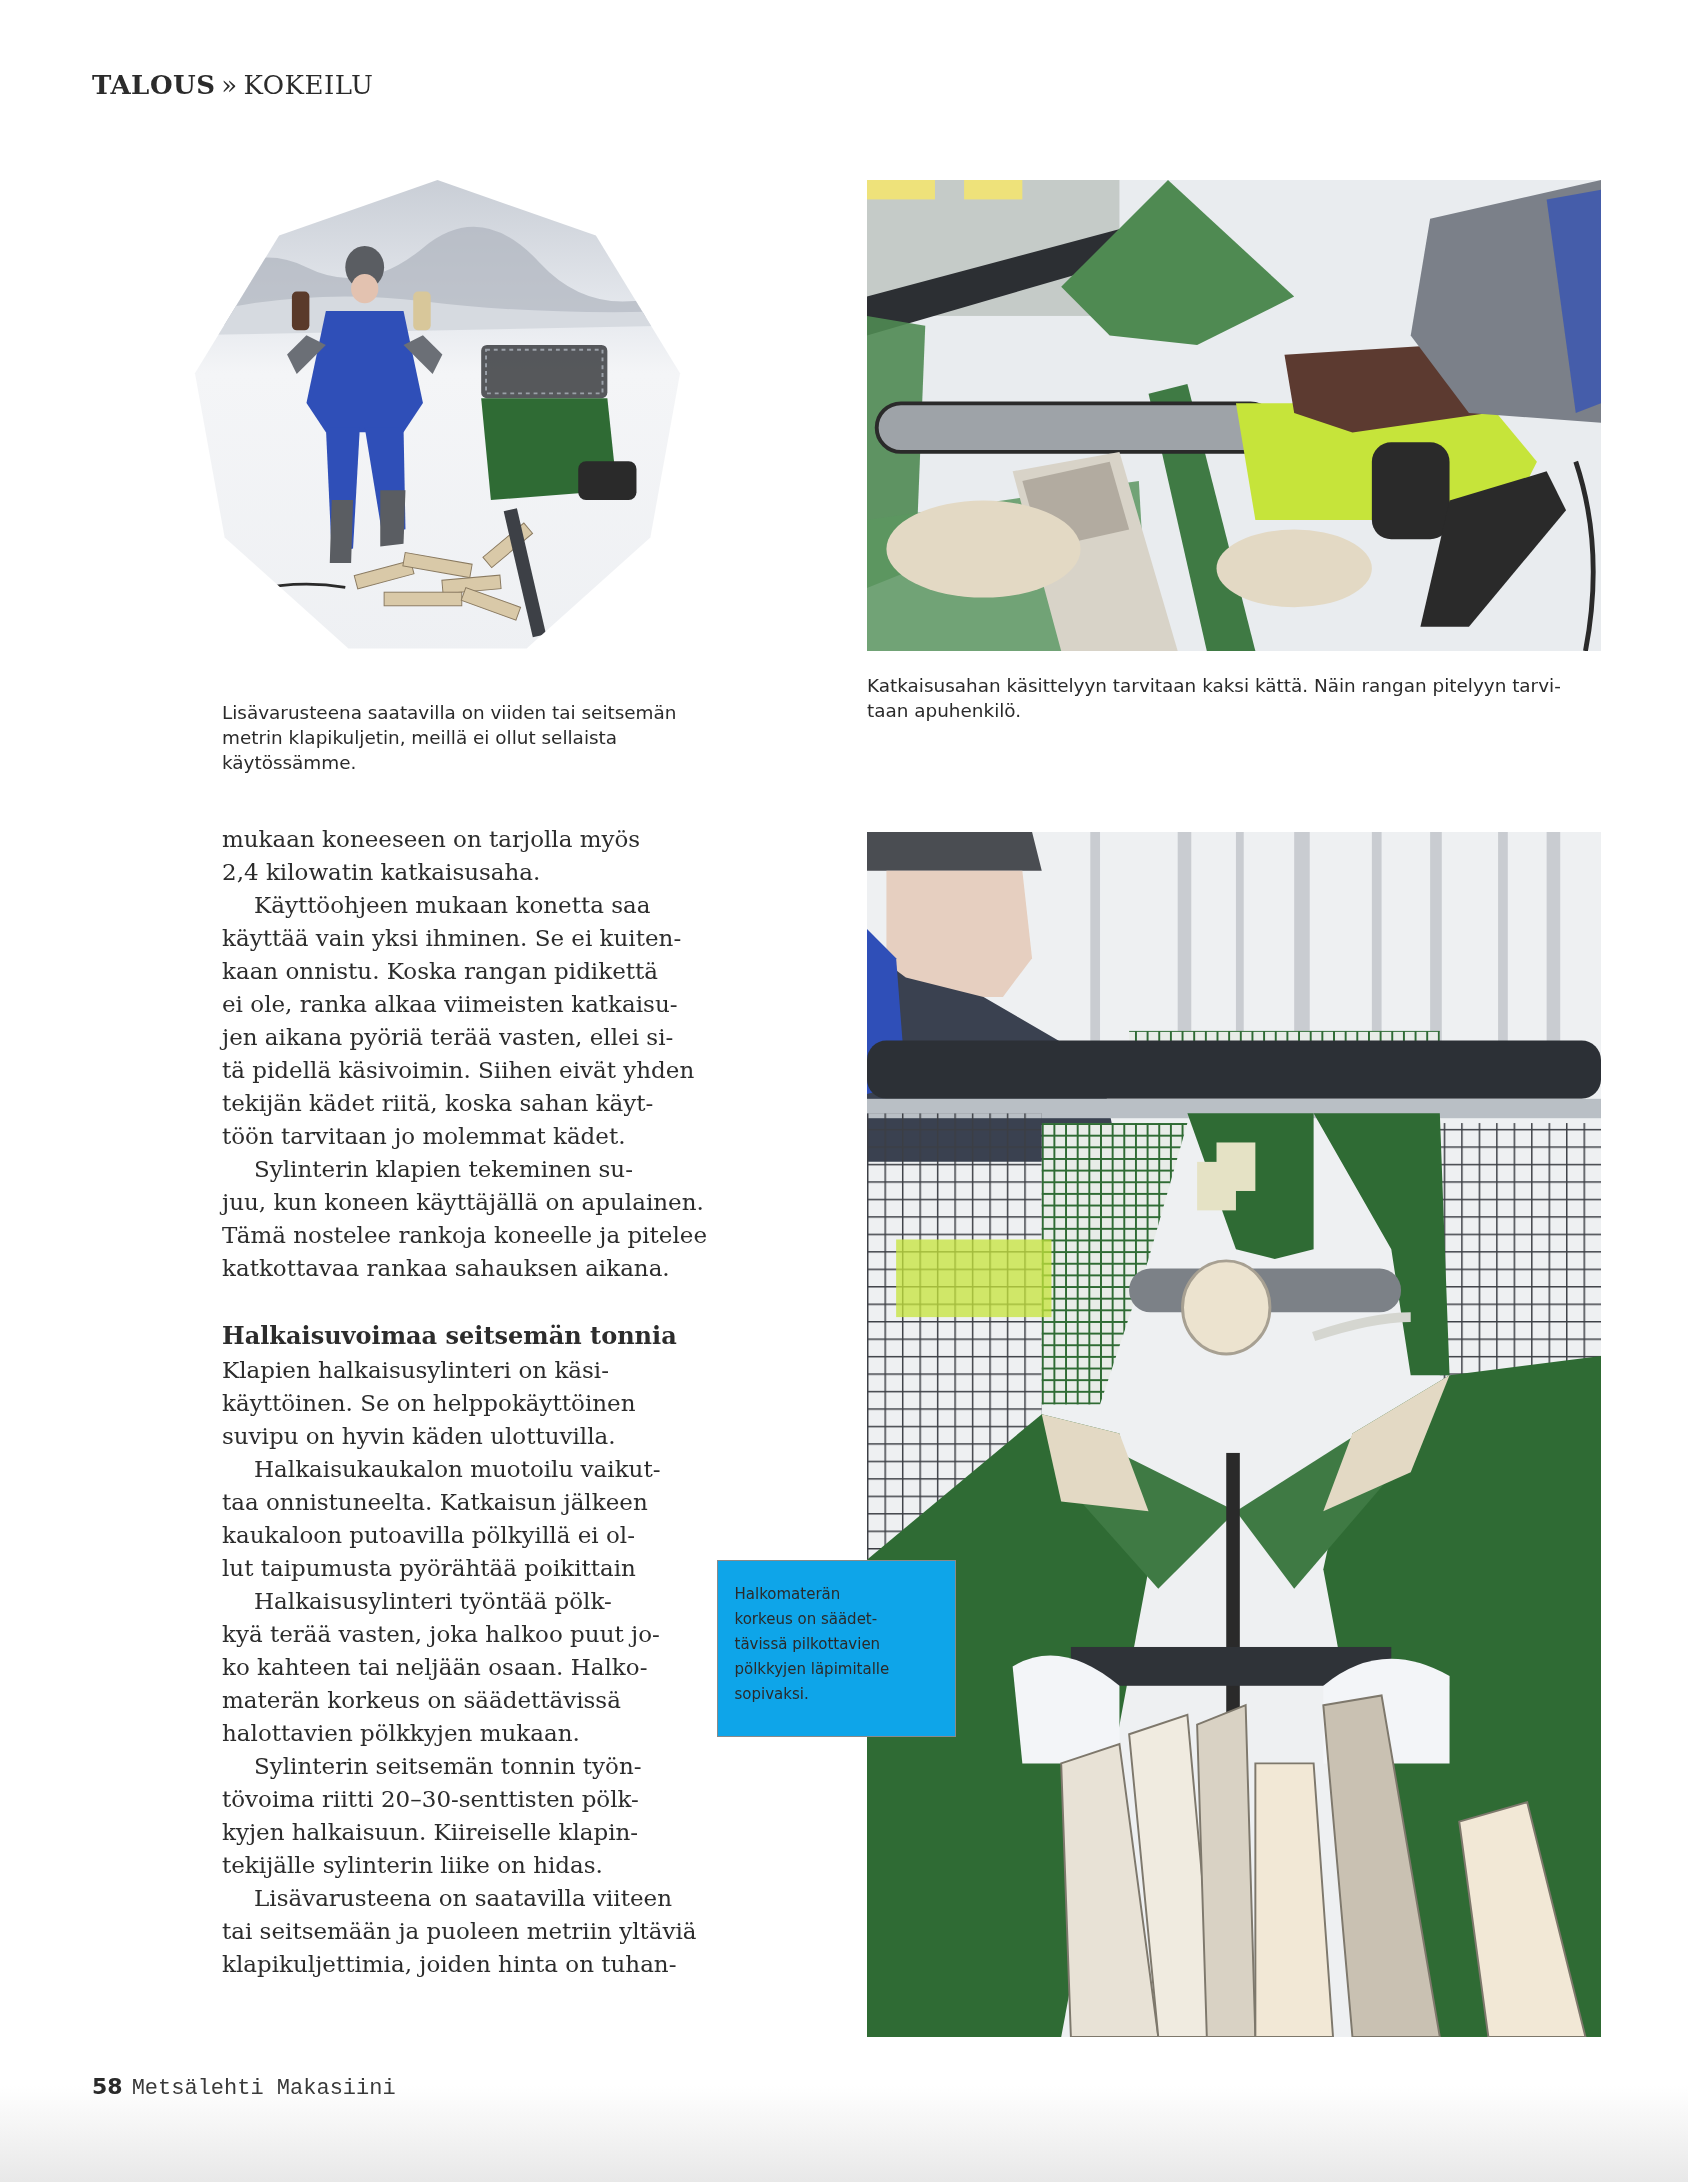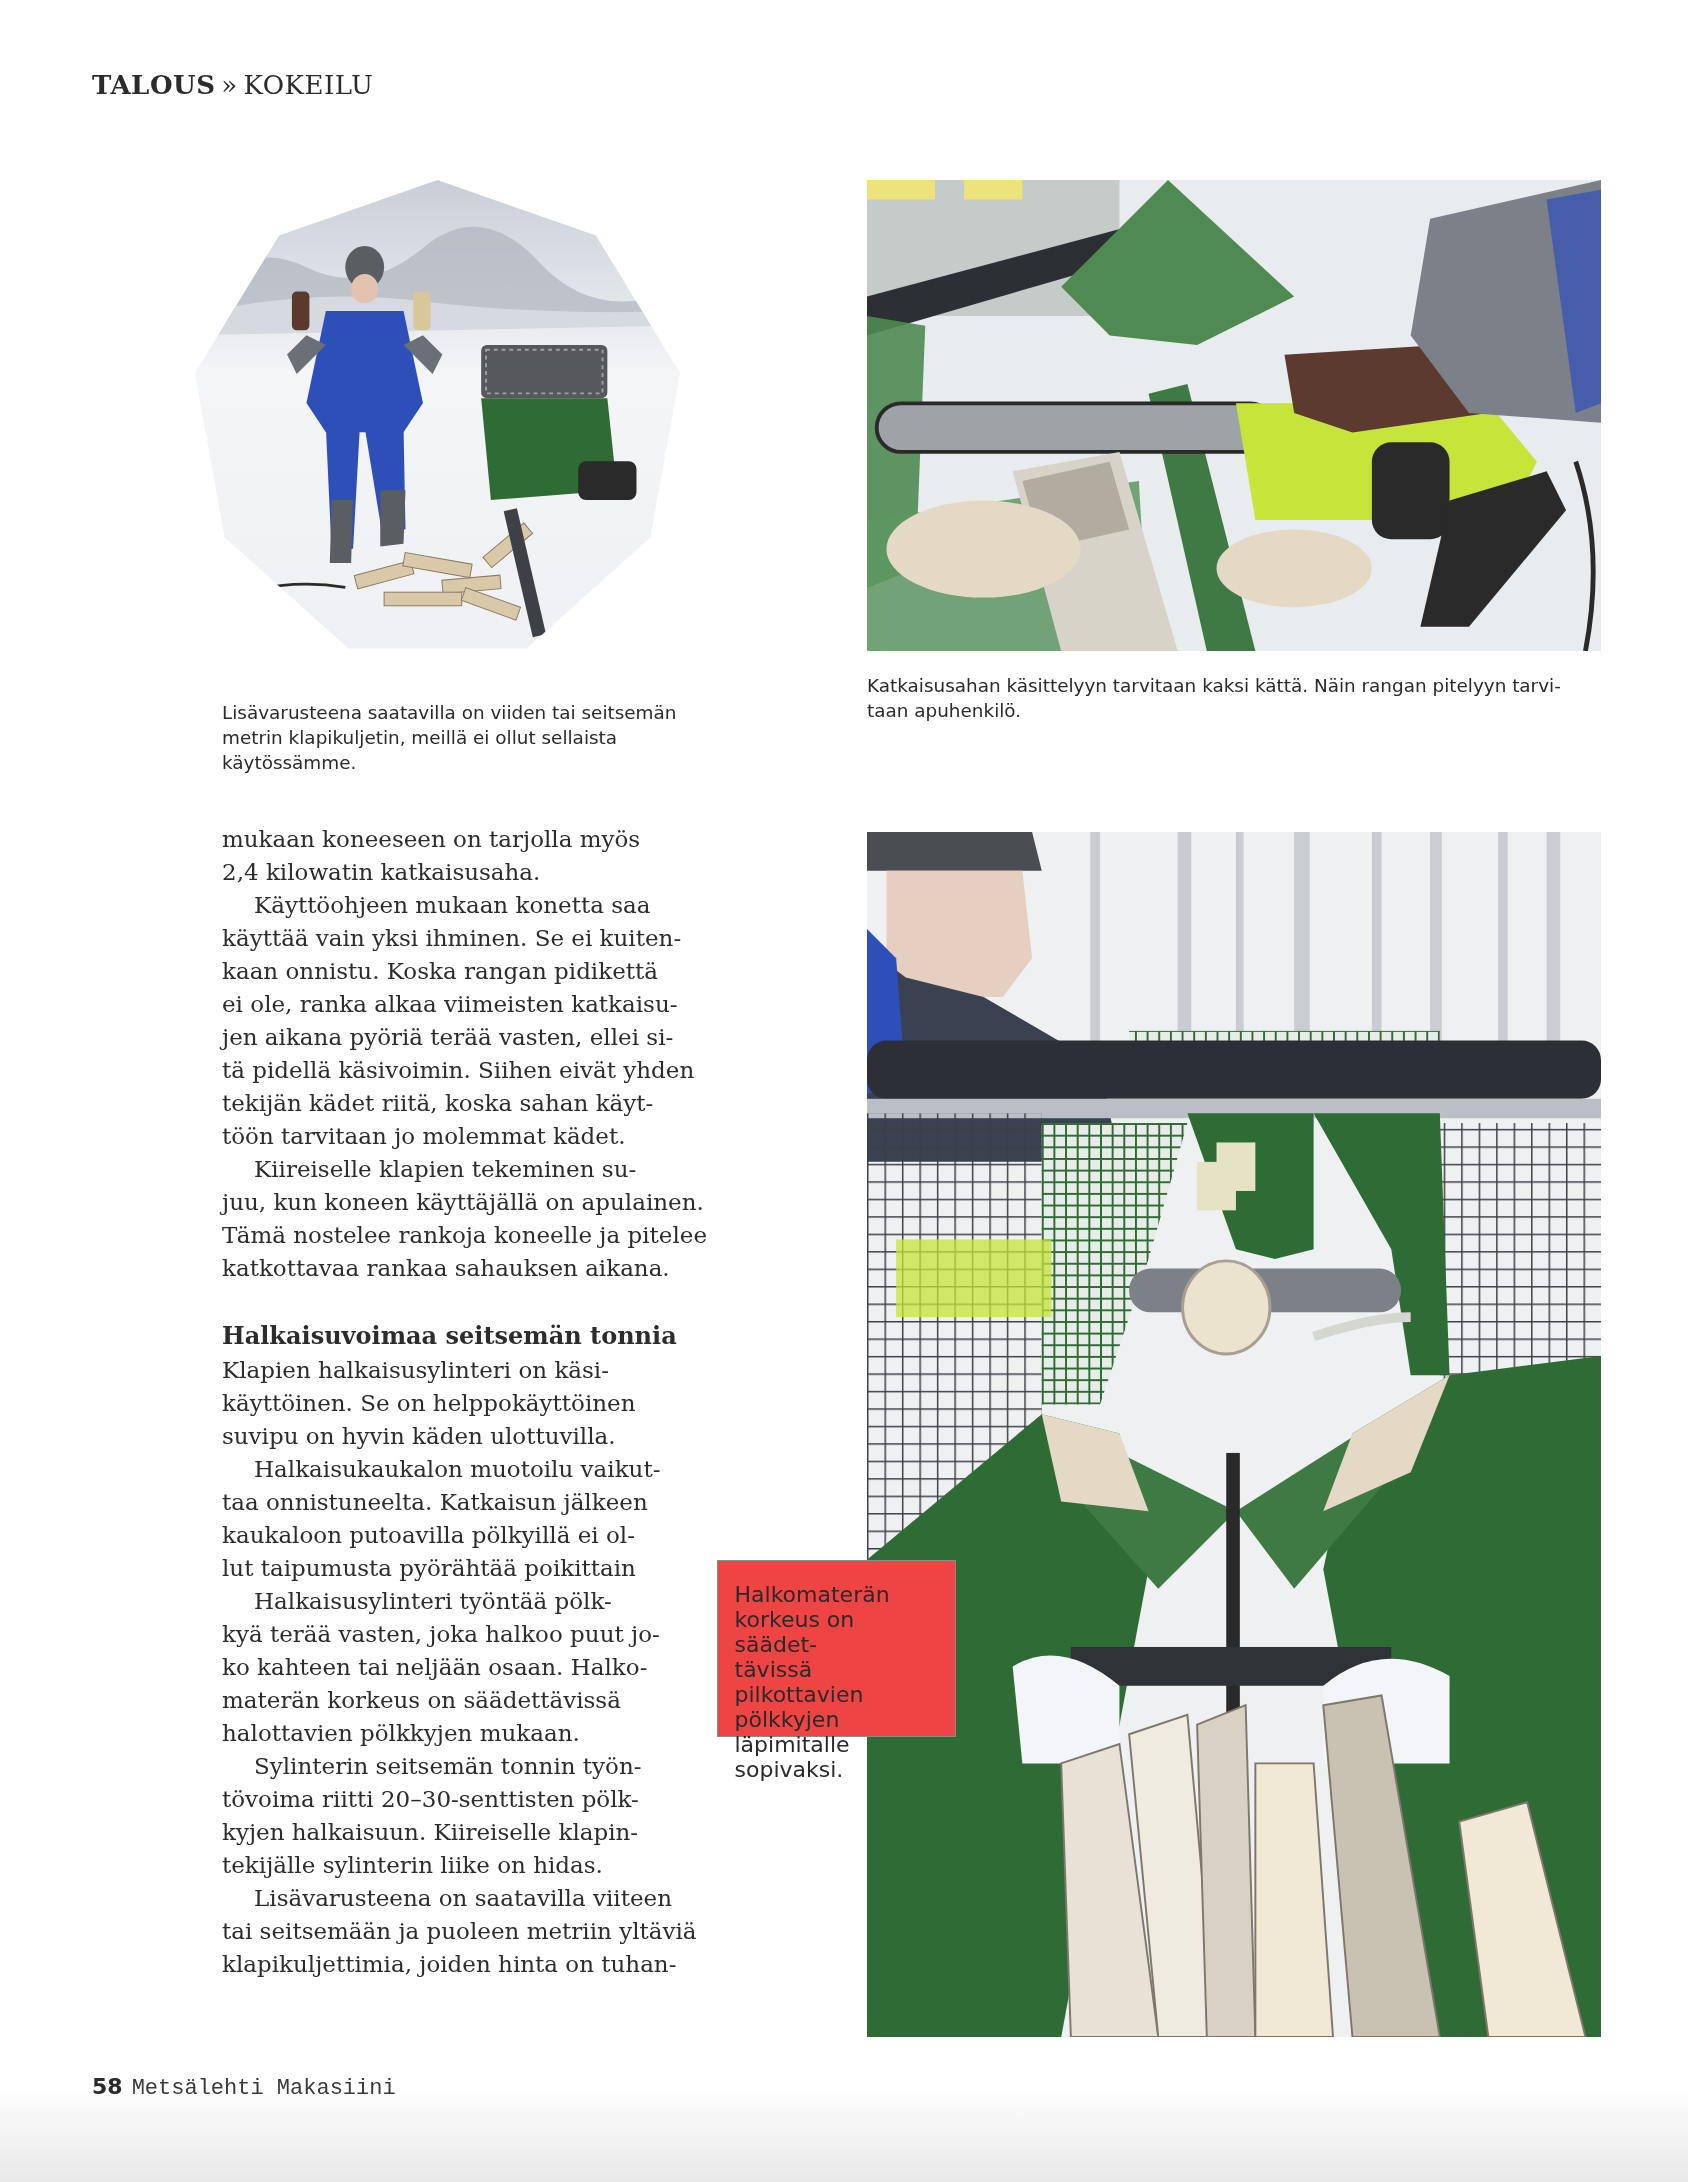--- a/index.html
+++ b/index.html
@@ -35,24 +35,24 @@
     .caption {
       position: absolute;
       font-family: "DejaVu Sans", sans-serif;
       font-size: 18.4px; line-height: 25px; color: #2a2a2a;
     }
     .caption-1 { left: 222px; top: 700px; width: 505px; }
     .caption-2 { left: 867px; top: 673px; width: 737px; }
 
     .callout {
       position: absolute; left: 717px; top: 1560px; width: 239px; height: 177px;
-      background: #ef4444; border: 1.5px solid #8a8a8a;
+      background: #0ea5e9; border: 1.5px solid #8a8a8a;
       padding: 21.3px 15.5px 0 16.5px;
       font-family: "DejaVu Sans", sans-serif;
-      font-size: 22px; line-height: 25px; color: #2a2a2a;
+      font-size: 15px; line-height: 25px; color: #2a2a2a;
       z-index: 3;
     }
 
     .body-col {
       position: absolute; left: 222px; top: 823px; width: 505px;
       font-family: "DejaVu Serif", serif;
       font-size: 23px; line-height: 33px; color: #2c2c2c;
     }
     .body-col .line { white-space: nowrap; display: block; height: 33px; }
     .body-col .indent { padding-left: 32px; }
@@ -251,21 +251,21 @@
   <span class="line">mukaan koneeseen on tarjolla myös</span>
   <span class="line">2,4 kilowatin katkaisusaha.</span>
   <span class="line indent">Käyttöohjeen mukaan konetta saa</span>
   <span class="line">käyttää vain yksi ihminen. Se ei kuiten-</span>
   <span class="line">kaan onnistu. Koska rangan pidikettä</span>
   <span class="line">ei ole, ranka alkaa viimeisten katkaisu-</span>
   <span class="line">jen aikana pyöriä terää vasten, ellei si-</span>
   <span class="line">tä pidellä käsivoimin. Siihen eivät yhden</span>
   <span class="line">tekijän kädet riitä, koska sahan käyt-</span>
   <span class="line">töön tarvitaan jo molemmat kädet.</span>
-  <span class="line indent">Kiireiselle klapien tekeminen su-</span>
+  <span class="line indent">Sylinterin klapien tekeminen su-</span>
   <span class="line">juu, kun koneen käyttäjällä on apulainen.</span>
   <span class="line">Tämä nostelee rankoja koneelle ja pitelee</span>
   <span class="line">katkottavaa rankaa sahauksen aikana.</span>
 
   <span class="subhead">Halkaisuvoimaa seitsemän tonnia</span>
 
   <span class="line">Klapien halkaisusylinteri on käsi-</span>
   <span class="line">käyttöinen. Se on helppokäyttöinen</span>
   <span class="line">suvipu on hyvin käden ulottuvilla.</span>
   <span class="line indent">Halkaisukaukalon muotoilu vaikut-</span>

